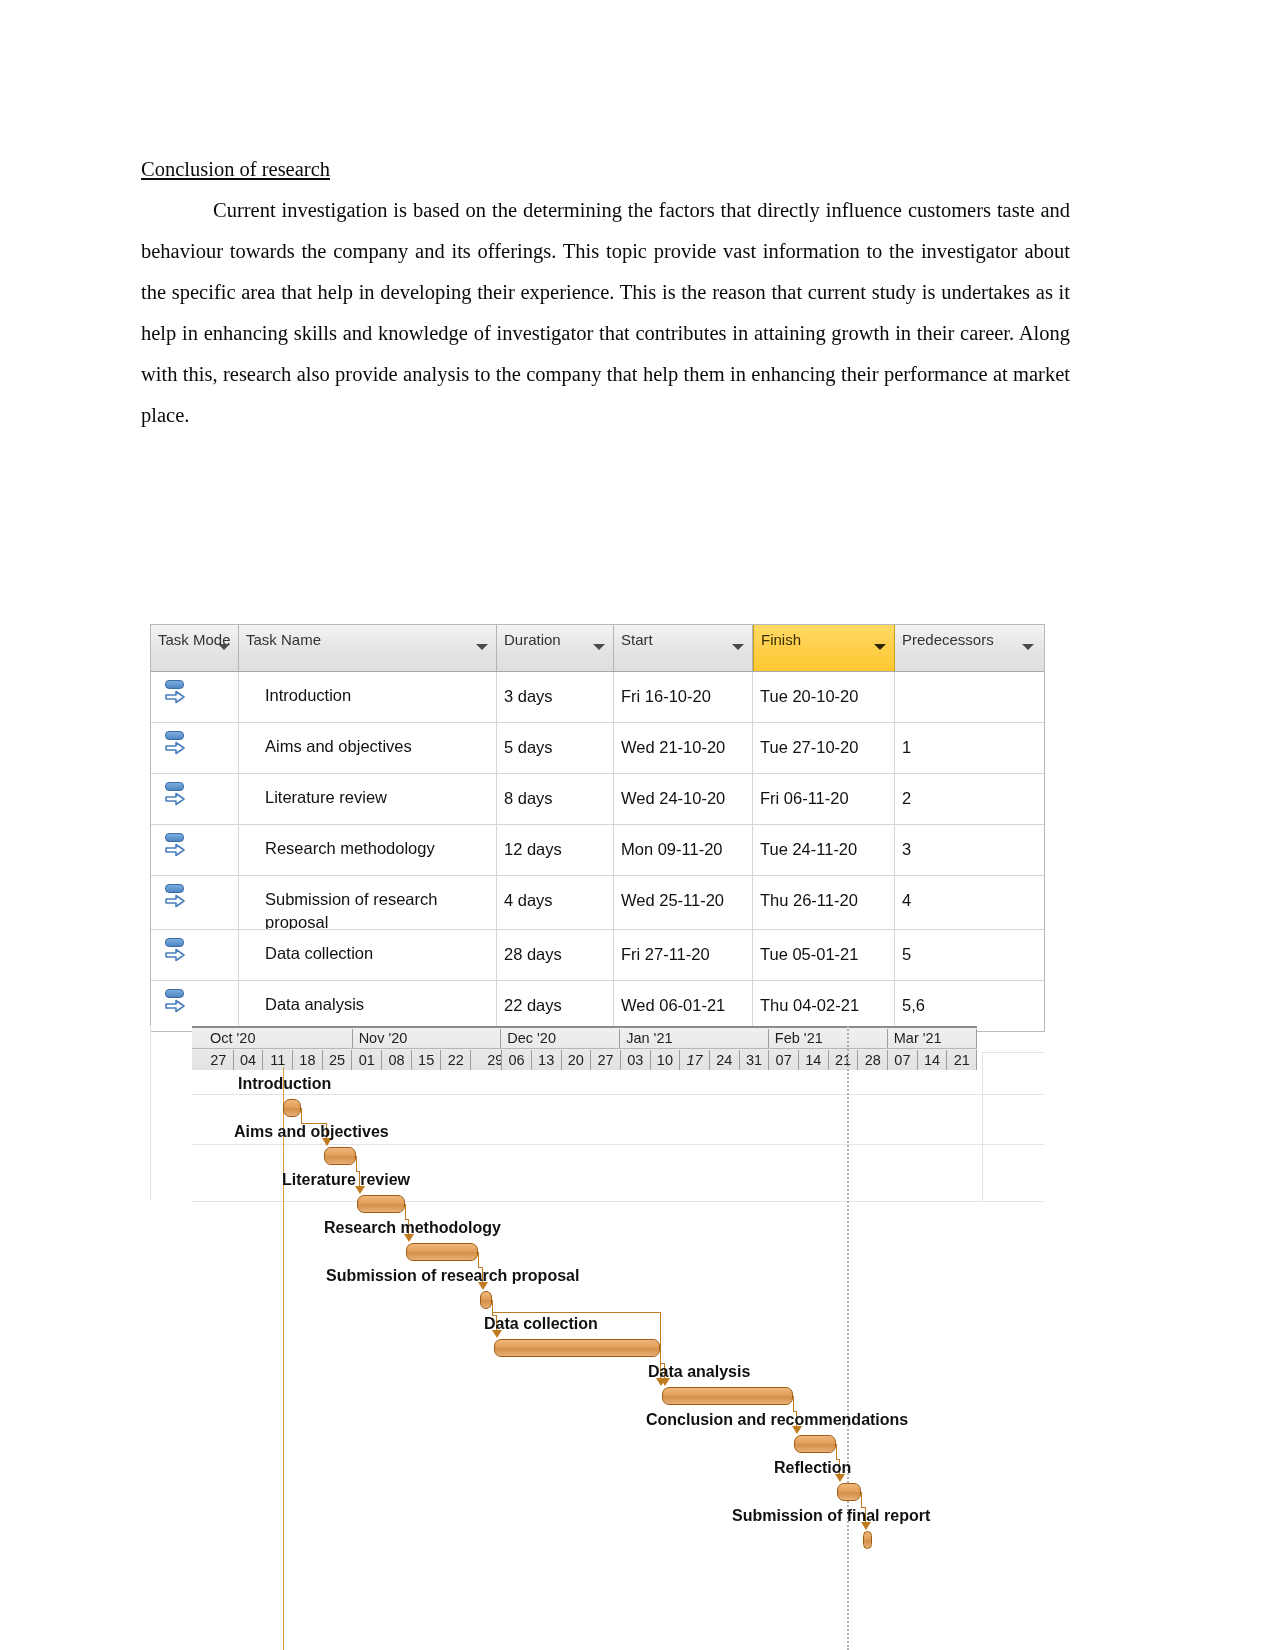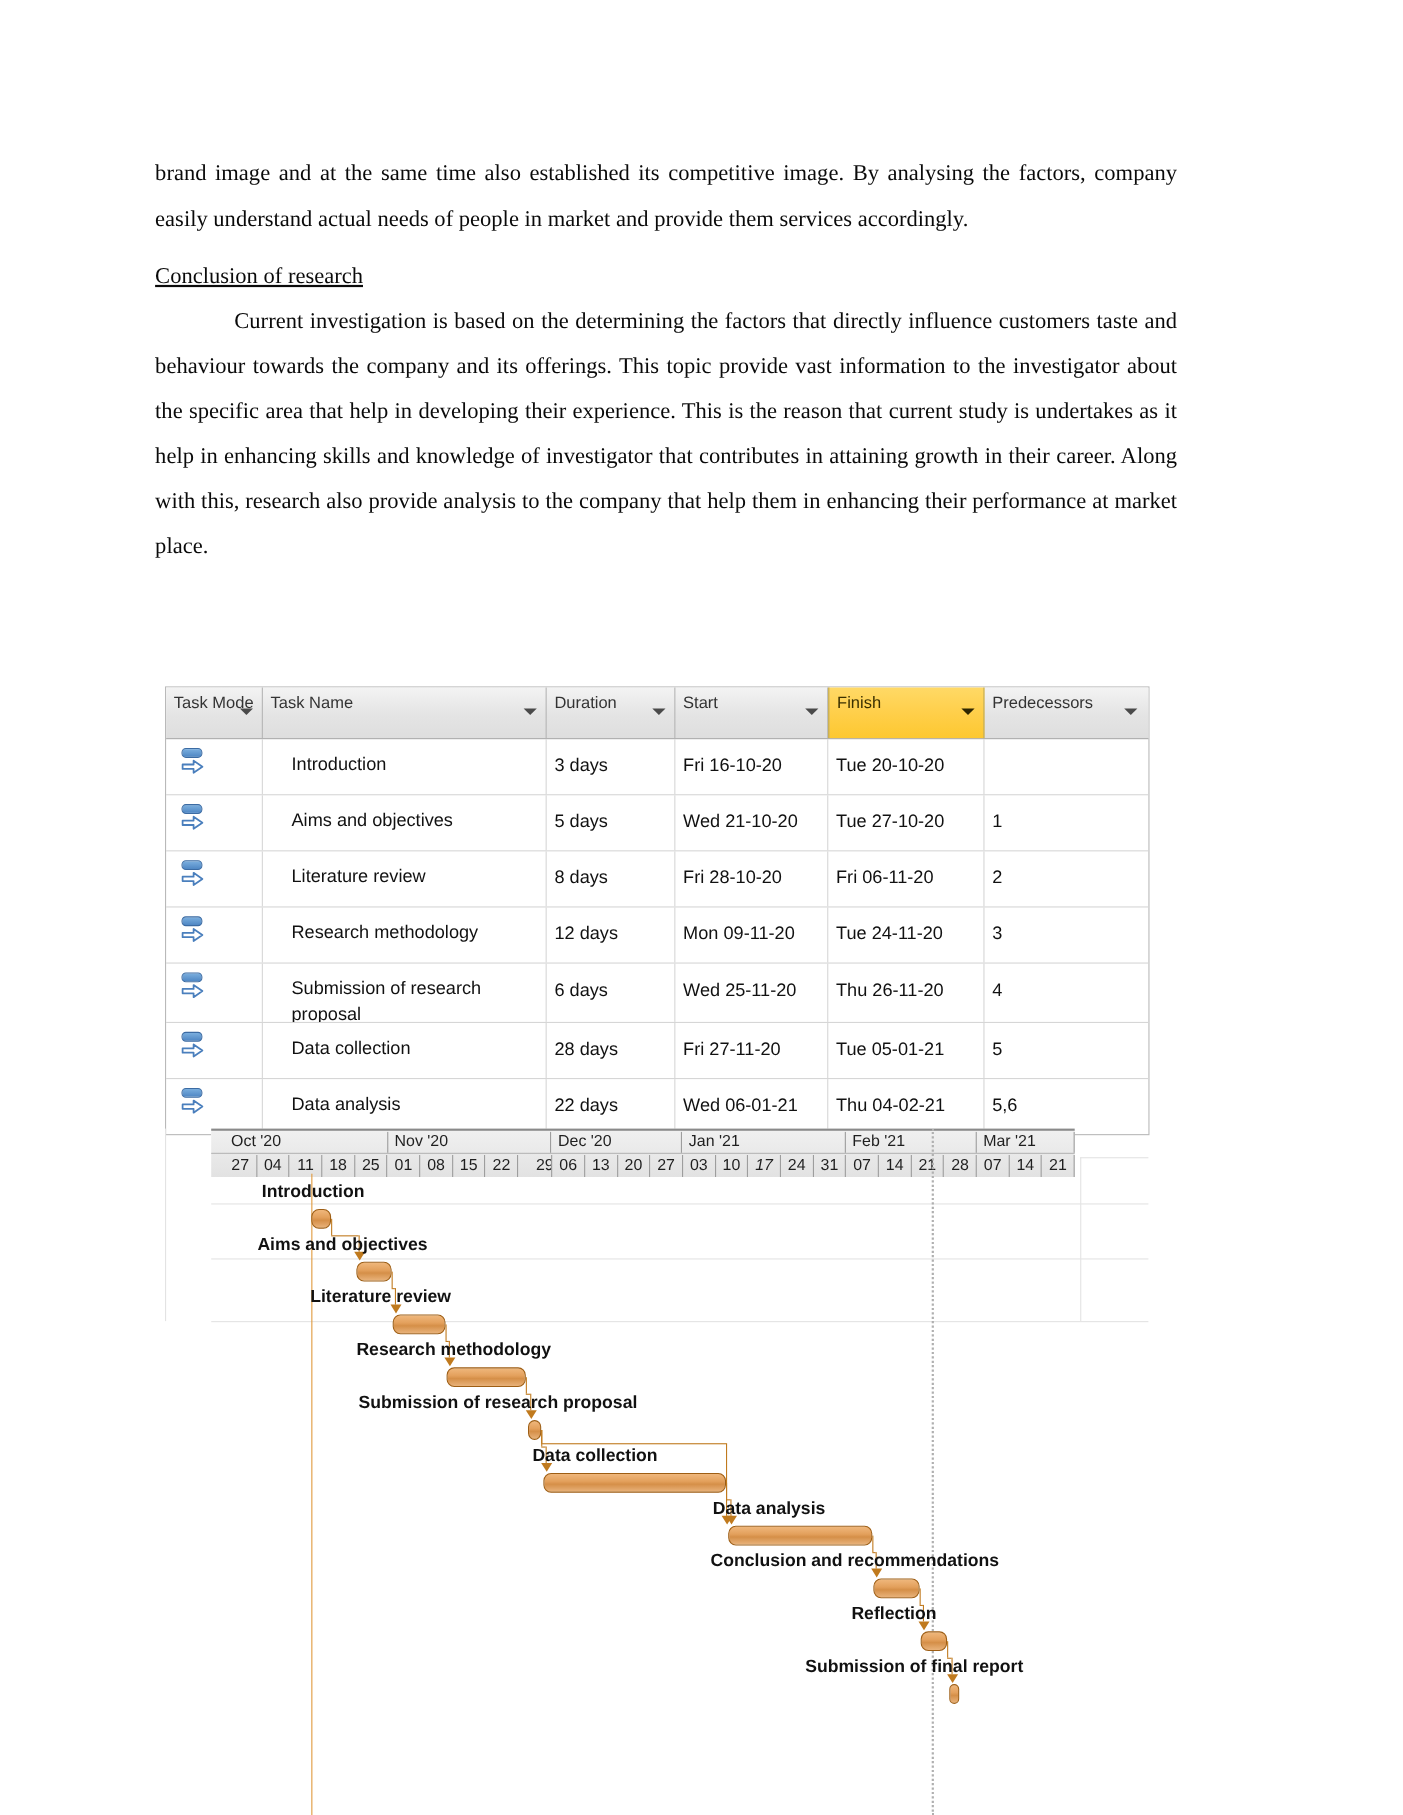--- a/index.html
+++ b/index.html
@@ -241,21 +241,20 @@
   .ghost-vline {
     position: absolute;
     width: 0;
     border-left: 1px solid #e3e3e3;
   }
 </style>
 </head>
 <body>
 
 <div class="doc-body">
-  <p class="para">brand image and at the same time also established its competitive image. By analysing the factors, company easily understand actual needs of people in market and provide them services accordingly.</p>
   <div class="gap-sm"></div>
   <h3 class="sub-heading">Conclusion of research</h3>
   <p class="para indent">Current investigation is based on the determining the factors that directly influence customers taste and behaviour towards the company and its offerings. This topic provide vast information to the investigator about the specific area that help in developing their experience. This is the reason that current study is undertakes as it help in enhancing skills and knowledge of investigator that contributes in attaining growth in their career. Along with this, research also provide analysis to the company that help them in enhancing their performance at market place.</p>
   <div class="gap-md"></div>
 </div>
 
 <div class="project-grid">
 
   <div class="pg-row pg-head">
     <div class="pg-cell c-mode">
@@ -319,21 +318,21 @@
         <div class="pg-cell c-mode">
           <div class="mode-icon">
             <span class="bar1"></span>
             <svg width="22" height="16" viewBox="0 0 22 16">
               <path d="M2 5 H12 V1.5 L20 7 L12 12.5 V9 H2 Z" fill="#ffffff" stroke="#4a7fbd" stroke-width="1.6" stroke-linejoin="round"></path>
             </svg>
           </div>
         </div>
         <div class="pg-cell c-name">Literature review</div>
         <div class="pg-cell c-dur">8 days</div>
-        <div class="pg-cell c-start">Fri 28-10-20</div>
+        <div class="pg-cell c-start">Wed 24-10-20</div>
         <div class="pg-cell c-finish">Fri 06-11-20</div>
         <div class="pg-cell c-pred">2</div>
       </div>
       <div class="pg-row">
         <div class="pg-cell c-mode">
           <div class="mode-icon">
             <span class="bar1"></span>
             <svg width="22" height="16" viewBox="0 0 22 16">
               <path d="M2 5 H12 V1.5 L20 7 L12 12.5 V9 H2 Z" fill="#ffffff" stroke="#4a7fbd" stroke-width="1.6" stroke-linejoin="round"></path>
             </svg>
@@ -348,21 +347,21 @@
       <div class="pg-row tall">
         <div class="pg-cell c-mode">
           <div class="mode-icon">
             <span class="bar1"></span>
             <svg width="22" height="16" viewBox="0 0 22 16">
               <path d="M2 5 H12 V1.5 L20 7 L12 12.5 V9 H2 Z" fill="#ffffff" stroke="#4a7fbd" stroke-width="1.6" stroke-linejoin="round"></path>
             </svg>
           </div>
         </div>
         <div class="pg-cell c-name">Submission of research proposal</div>
-        <div class="pg-cell c-dur">6 days</div>
+        <div class="pg-cell c-dur">4 days</div>
         <div class="pg-cell c-start">Wed 25-11-20</div>
         <div class="pg-cell c-finish">Thu 26-11-20</div>
         <div class="pg-cell c-pred">4</div>
       </div>
       <div class="pg-row">
         <div class="pg-cell c-mode">
           <div class="mode-icon">
             <span class="bar1"></span>
             <svg width="22" height="16" viewBox="0 0 22 16">
               <path d="M2 5 H12 V1.5 L20 7 L12 12.5 V9 H2 Z" fill="#ffffff" stroke="#4a7fbd" stroke-width="1.6" stroke-linejoin="round"></path>

